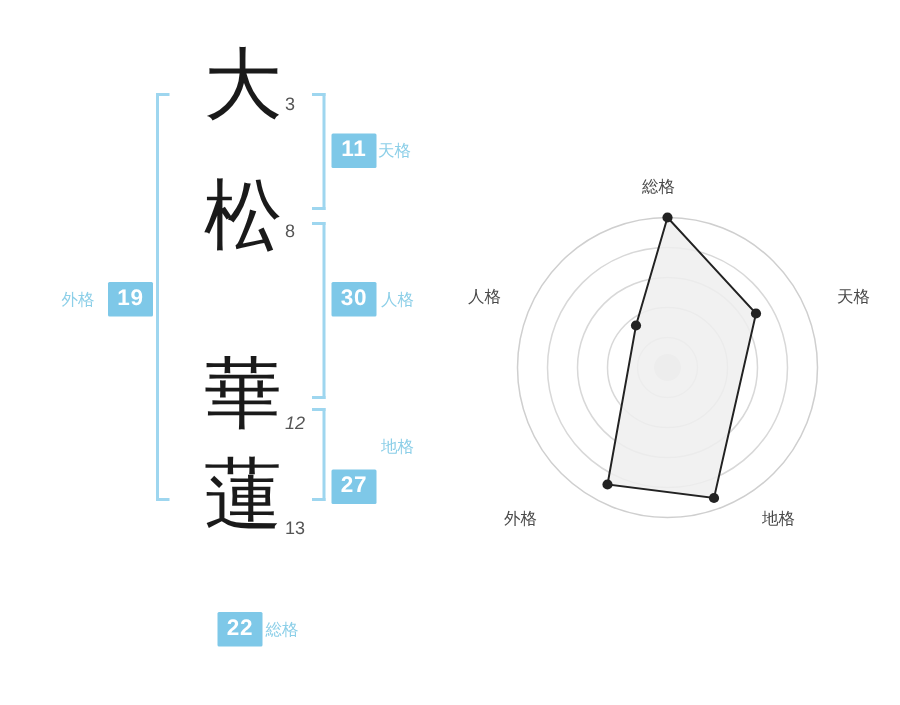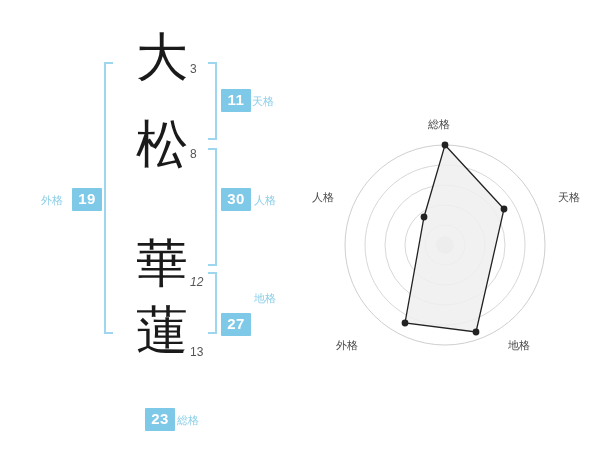--- a/index.html
+++ b/index.html
@@ -158,21 +158,21 @@
 
     <div class="badge bd-jinkaku">30</div>
     <div class="badge-label bl-jinkaku">人格</div>
 
     <div class="badge bd-chikaku">27</div>
     <div class="badge-label bl-chikaku">地格</div>
 
     <div class="badge bd-gaikaku">19</div>
     <div class="badge-label bl-gaikaku">外格</div>
 
-    <div class="badge bd-soukaku">23</div>
+    <div class="badge bd-soukaku">22</div>
     <div class="badge-label bl-soukaku">総格</div>
   </div>
 
   <div class="radar-panel">
     <svg width="300" height="290" viewBox="0 0 300 290">
 
       <g>
         <circle cx="145" cy="135" r="100" fill="none" stroke="#cfcfcf" stroke-width="1"></circle>
         <circle cx="145" cy="135" r="80" fill="none" stroke="#d8d8d8" stroke-width="1"></circle>
         <circle cx="145" cy="135" r="60" fill="none" stroke="#d8d8d8" stroke-width="1"></circle>

